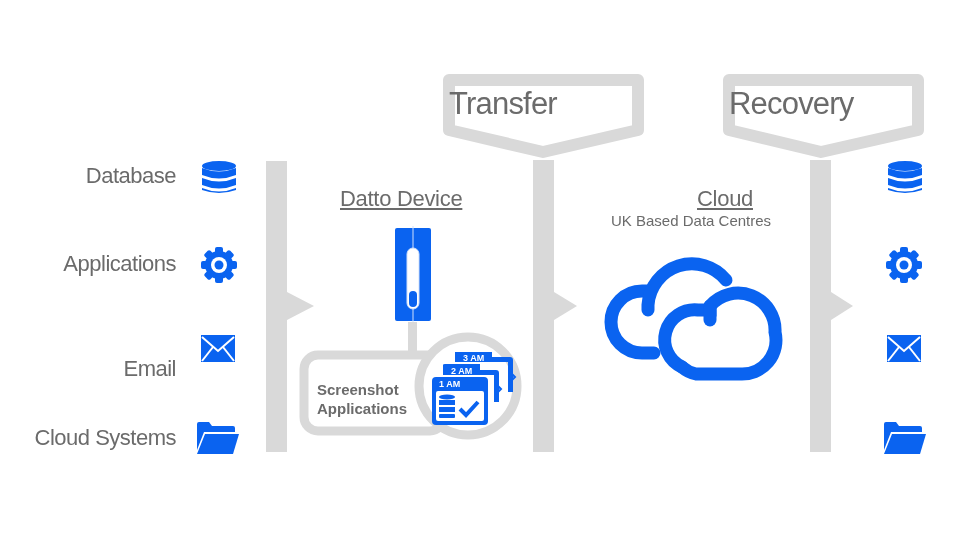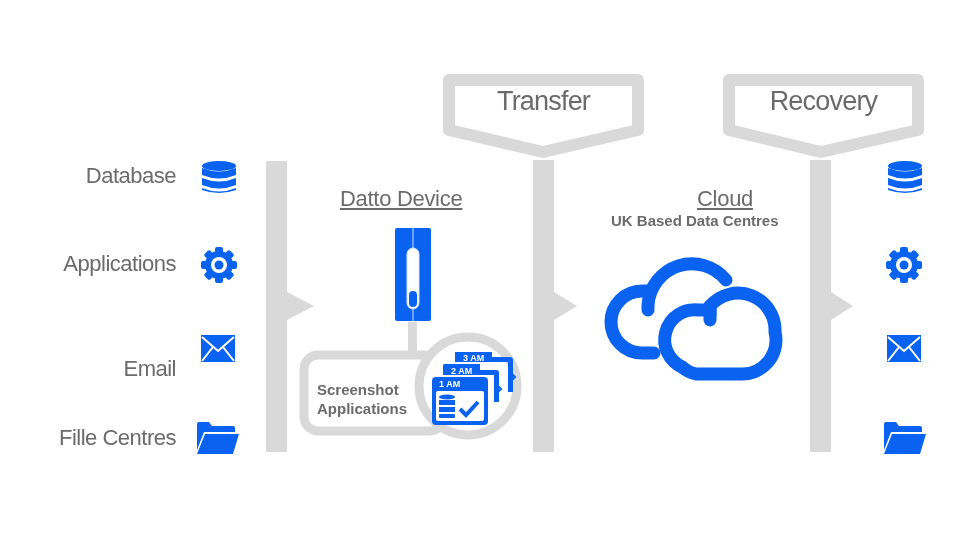--- a/index.html
+++ b/index.html
@@ -2,22 +2,22 @@
 <html><head>
 <meta charset="utf-8">
 <style>
   html, body { margin:0; padding:0; background:#ffffff; }
   body { width:970px; height:533px; position:relative; overflow:hidden;
          font-family:"Liberation Sans", sans-serif; color:#666666; }
   .abs { position:absolute; }
   svg { display:block; }
   .src-label { position:absolute; right:794px; font-size:22px; color:#6b6b6b; letter-spacing:-0.5px; white-space:nowrap; }
   .heading { font-size:22px; color:#6b6b6b; letter-spacing:-0.3px; white-space:nowrap;text-decoration:underline; }
-  .stage-label { font-size:27px; color:#6b6b6b; letter-spacing:-0.8px; white-space:nowrap; text-align:center; }
-  .sub { font-size:15px; color:#6b6b6b; white-space:nowrap;font-weight:bold; }
+  .stage-label { font-size:31px; color:#6b6b6b; letter-spacing:-0.8px; white-space:nowrap; text-align:left; }
+  .sub { font-size:15px; color:#6b6b6b; white-space:nowrap; }
   .verif { font-size:15px; color:#6b6b6b; line-height:19px;font-weight:bold; }
   .am { font-family:"Liberation Sans", sans-serif; font-weight:bold; font-size:9px; fill:#ffffff; }
 </style>
 </head>
 <body>
 
 <svg class="abs" style="left:0;top:0" width="970" height="533">
 
   <polygon fill="#d9d9d9" points="266,161 287,161 287,292 314,306 287,320 287,452 266,452"></polygon>
 
@@ -32,21 +32,21 @@
   <rect x="408" y="322" width="9" height="34" fill="#d9d9d9"></rect>
 
   <rect x="304" y="355" width="140" height="76" rx="14" fill="#ffffff" stroke="#d9d9d9" stroke-width="9"></rect>
 
   <circle cx="468" cy="386" r="49" fill="#ffffff" stroke="#d9d9d9" stroke-width="9"></circle>
 </svg>
 
 <div class="src-label" style="top:163px">Database</div>
 <div class="src-label" style="top:251px">Applications</div>
 <div class="src-label" style="top:356px">Email</div>
-<div class="src-label" style="top:425px">Fille Centres</div>
+<div class="src-label" style="top:425px">Cloud Systems</div>
 
 <svg class="abs" style="left:202px;top:161px" width="34" height="34" viewBox="0 0 34 34">
   <ellipse cx="17" cy="5" rx="17" ry="5" fill="#0a63f0"></ellipse>
   <path d="M0,7 Q17,14 34,7 L34,14 Q17,21 0,14 Z" fill="#0a63f0"></path>
   <path d="M0,17 Q17,24 34,17 L34,24 Q17,31 0,24 Z" fill="#0a63f0"></path>
   <path d="M0,27 Q17,34 34,27 L34,29 Q17,35 0,29 Z" fill="#0a63f0"></path>
 </svg>
 <svg class="abs" style="left:200px;top:246px" width="38" height="38" viewBox="-19 -19 38 38">
   <g fill="#0a63f0">
     <circle r="14"></circle>

